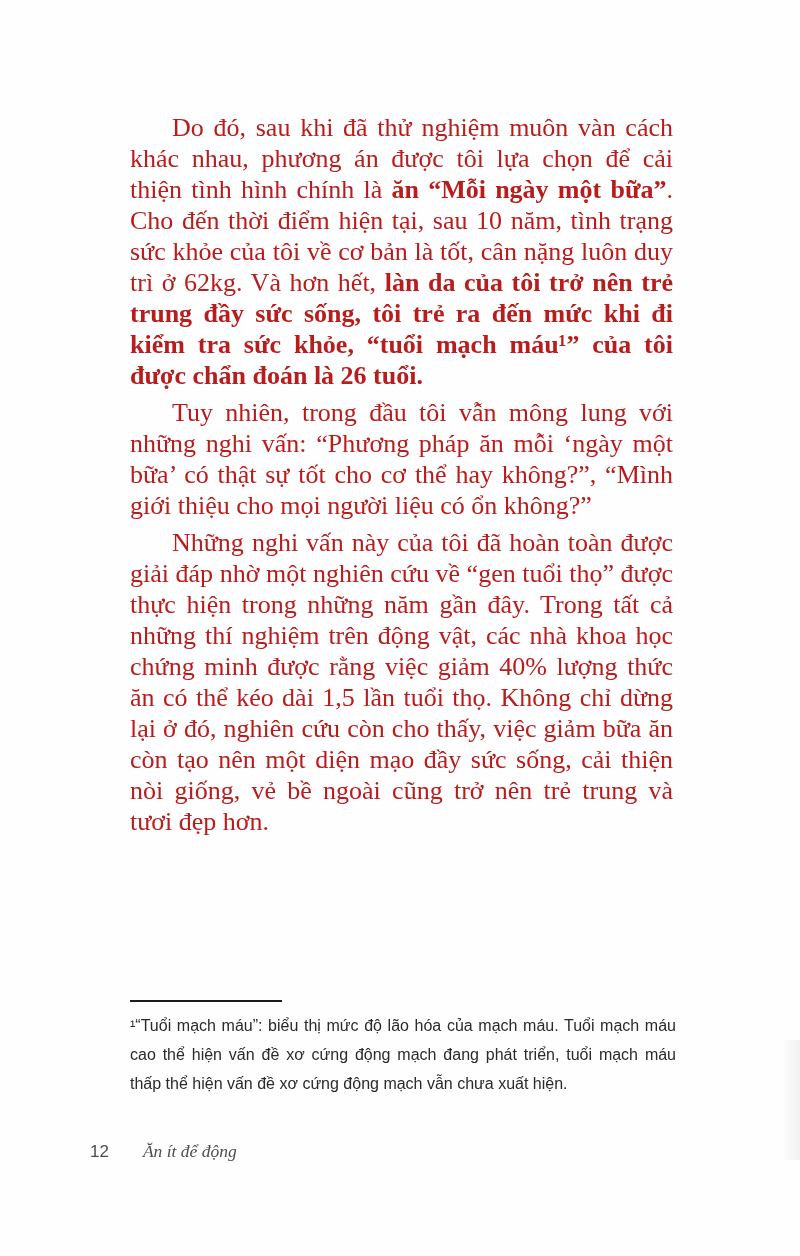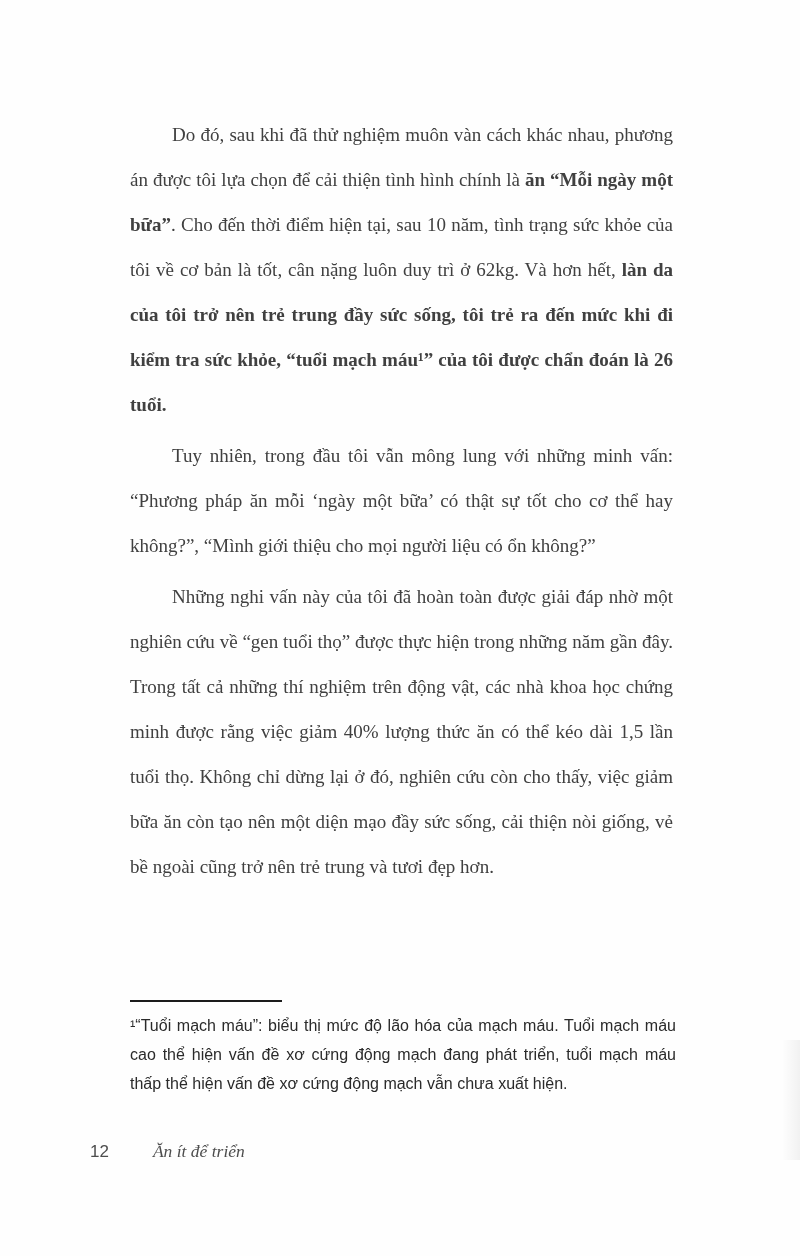--- a/index.html
+++ b/index.html
@@ -17,25 +17,25 @@
     color: #1b1b1b;
   }
   .body-text {
     position: absolute;
     top: 112px;
     left: 130px;
     width: 543px;
   }
   .para {
     margin: 0 0 6px 0;
-    font-size: 19px;
-    line-height: 45px;
+    font-size: 26px;
+    line-height: 31px;
     text-align: justify;
     text-indent: 42px;
-    color: #404040;
+    color: #b91c1c;
   }
   .para .seg-bold {
     font-weight: bold;
   }
   .footnote-block {
     position: absolute;
     left: 130px;
     top: 1000px;
     width: 546px;
     font-family: "Liberation Sans", sans-serif;
@@ -51,21 +51,21 @@
     line-height: 29px;
     color: #2a2a2a;
     text-align: justify;
   }
   .page-footer {
     position: absolute;
     left: 90px;
     top: 1141px;
     display: flex;
     align-items: baseline;
-    gap: 44px;
+    gap: 34px;
     color: #4d4d4d;
   }
   .page-number {
     font-family: "Liberation Sans", sans-serif;
     font-size: 17px;
   }
   .book-title {
     font-family: "Liberation Serif", serif;
     font-style: italic;
     font-size: 17.5px;
@@ -81,29 +81,29 @@
     pointer-events: none;
   }
 </style>
 </head>
 <body>
 
 <div class="page">
 
   <div class="body-text" id="paragraphs">
       <p class="para"><span class="seg">Do đó, sau khi đã thử nghiệm muôn vàn cách khác nhau, phương án được tôi lựa chọn để cải thiện tình hình chính là </span><span class="seg-bold">ăn “Mỗi ngày một bữa”</span><span class="seg">. Cho đến thời điểm hiện tại, sau 10 năm, tình trạng sức khỏe của tôi về cơ bản là tốt, cân nặng luôn duy trì ở 62kg. Và hơn hết, </span><span class="seg-bold">làn da của tôi trở nên trẻ trung đầy sức sống, tôi trẻ ra đến mức khi đi kiểm tra sức khỏe, “tuổi mạch máu¹” của tôi được chẩn đoán là 26 tuổi.</span></p>
-      <p class="para"><span class="seg">Tuy nhiên, trong đầu tôi vẫn mông lung với những minh vấn: “Phương pháp ăn mỗi ‘ngày một bữa’ có thật sự tốt cho cơ thể hay không?”, “Mình giới thiệu cho mọi người liệu có ổn không?”</span></p>
+      <p class="para"><span class="seg">Tuy nhiên, trong đầu tôi vẫn mông lung với những nghi vấn: “Phương pháp ăn mỗi ‘ngày một bữa’ có thật sự tốt cho cơ thể hay không?”, “Mình giới thiệu cho mọi người liệu có ổn không?”</span></p>
       <p class="para"><span class="seg">Những nghi vấn này của tôi đã hoàn toàn được giải đáp nhờ một nghiên cứu về “gen tuổi thọ” được thực hiện trong những năm gần đây. Trong tất cả những thí nghiệm trên động vật, các nhà khoa học chứng minh được rằng việc giảm 40% lượng thức ăn có thể kéo dài 1,5 lần tuổi thọ. Không chỉ dừng lại ở đó, nghiên cứu còn cho thấy, việc giảm bữa ăn còn tạo nên một diện mạo đầy sức sống, cải thiện nòi giống, vẻ bề ngoài cũng trở nên trẻ trung và tươi đẹp hơn.</span></p>
     </div>
 
   <div class="footnote-block">
     <div class="footnote-rule"></div>
     <div class="footnote-text">¹“Tuổi mạch máu”: biểu thị mức độ lão hóa của mạch máu. Tuổi mạch máu cao thể hiện vấn đề xơ cứng động mạch đang phát triển, tuổi mạch máu thấp thể hiện vấn đề xơ cứng động mạch vẫn chưa xuất hiện.</div>
   </div>
 
   <div class="page-footer">
     <span class="page-number">12</span>
-    <span class="book-title">Ăn ít để triển</span>
+    <span class="book-title">Ăn ít để động</span>
   </div>
 
   <div class="scan-shadow"></div>
 
 </div>
 
 </body></html>

